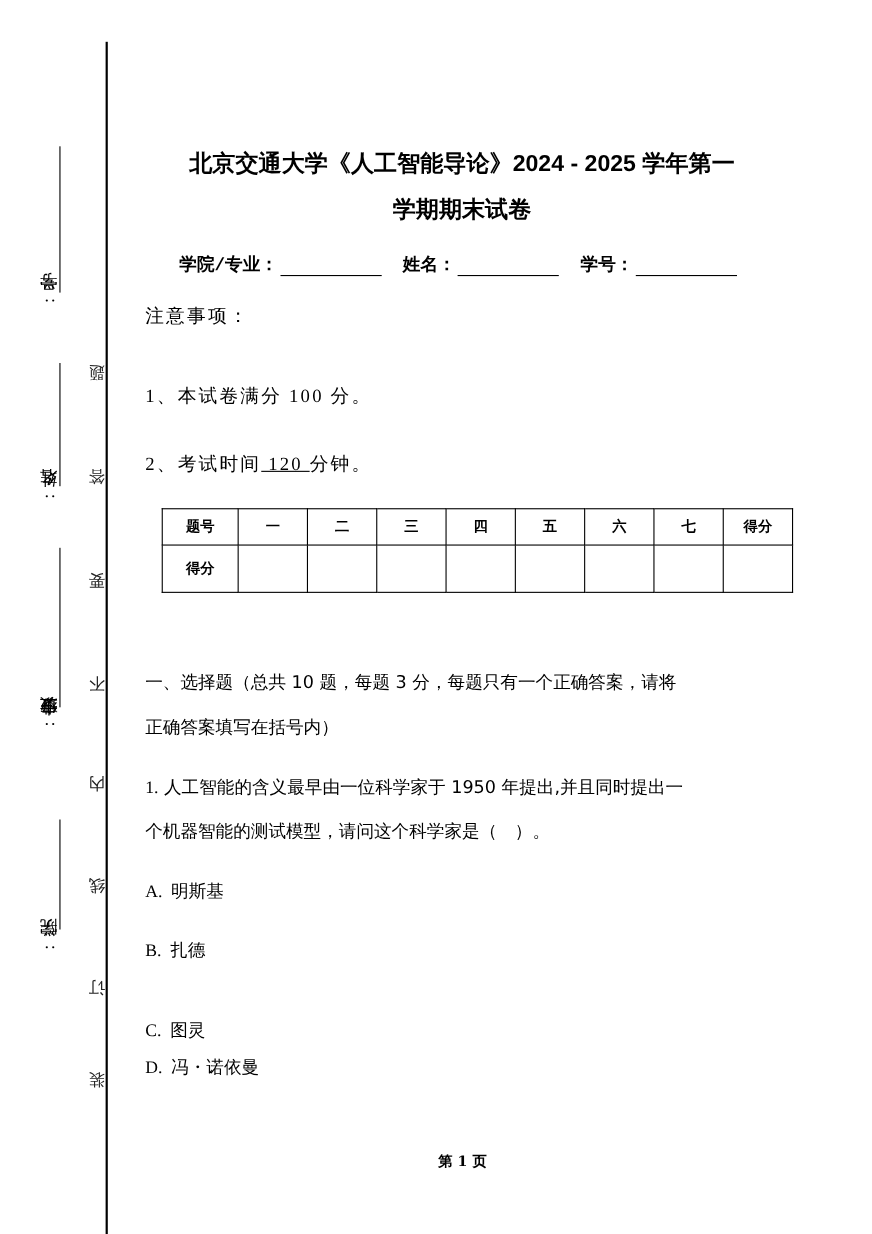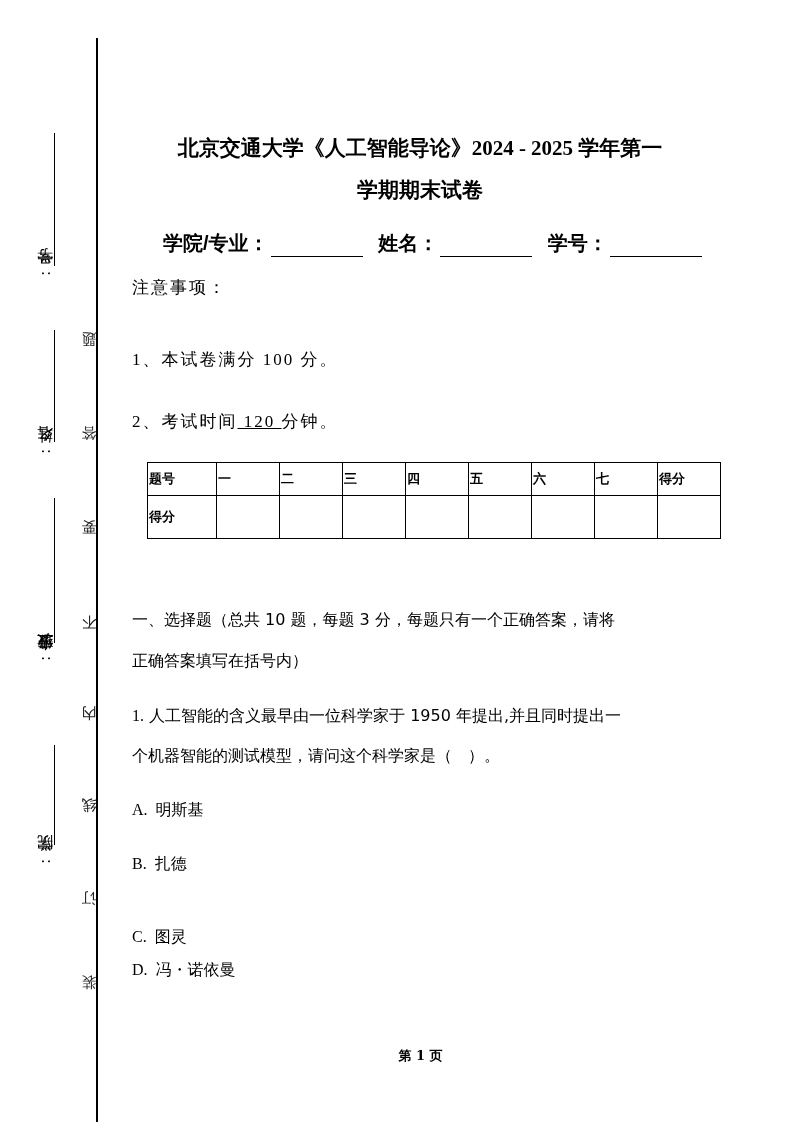--- a/index.html
+++ b/index.html
@@ -2,27 +2,27 @@
 <html><head>
 <meta charset="utf-8">
 <style>
   html, body { margin:0; padding:0; background:#fff; }
   body { width:793px; height:1122px; position:relative; overflow:hidden; color:#000;
     font-family: "Liberation Serif", "DejaVu Serif", serif; }
   .vrule { position:absolute; left:96px; top:38px; width:1.5px; height:1084px; background:#000; }
   .fline { position:absolute; left:54px; width:1.2px; background:#000; }
   .vtext { position:absolute; writing-mode:vertical-rl; transform:rotate(180deg); font-size:16px; letter-spacing:1px; }
   .binding { position:absolute; left:80px; writing-mode:vertical-rl; transform:rotate(180deg); font-size:15px; color:#222; }
-  .title { position:absolute; left:120px; width:600px; text-align:center; font-family:Liberation Serif, serif; font-weight:bold; font-size:21px; }
-  .info { position:absolute; top:230px; left:163px; font-family:Liberation Sans, sans-serif; font-weight:bold; font-size:20px; white-space:nowrap; }
+  .title { position:absolute; left:120px; width:600px; text-align:center; font-family:Liberation Sans, sans-serif; font-weight:bold; font-size:21px; }
+  .info { position:absolute; top:230px; left:163px; font-family:Liberation Mono, monospace; font-weight:bold; font-size:16px; white-space:nowrap; }
   .info .blank { display:inline-block; width:92px; border-bottom:1.3px solid #000; margin:0 10px 0 2px; height:16px; vertical-align:bottom; }
   .note { position:absolute; left:132px; font-size:17px; letter-spacing:2px; white-space:nowrap; }
   .u { text-decoration:underline; }
   table.score { position:absolute; left:147px; top:462px; border-collapse:collapse; font-family:"DejaVu Sans", sans-serif; font-weight:bold; font-size:13px; }
-  table.score td { border:1.2px solid #000; text-align:left; width:60px; }
+  table.score td { border:1.2px solid #000; text-align:center; width:60px; }
   table.score td.first { width:66px; }
   table.score tr.h td { height:30px; }
   table.score tr.r1 td { height:40px; }
   table.score tr.r2 td { height:49px; }
   .body { position:absolute; left:132px; font-family:"DejaVu Sans", sans-serif; font-size:16px; white-space:nowrap; }
   .opt { position:absolute; left:132px; font-size:16px; white-space:nowrap; font-family:"DejaVu Sans", sans-serif; }
   .opt .l { font-family:"Liberation Serif", serif; margin-right:8px; }
   .num { font-family:"Liberation Serif", serif; }
   .footer { position:absolute; top:1047px; left:0; width:793px; text-align:center; font-family:"DejaVu Serif", serif; font-weight:bold; font-size:13px;padding-left:24px; }
 </style>

